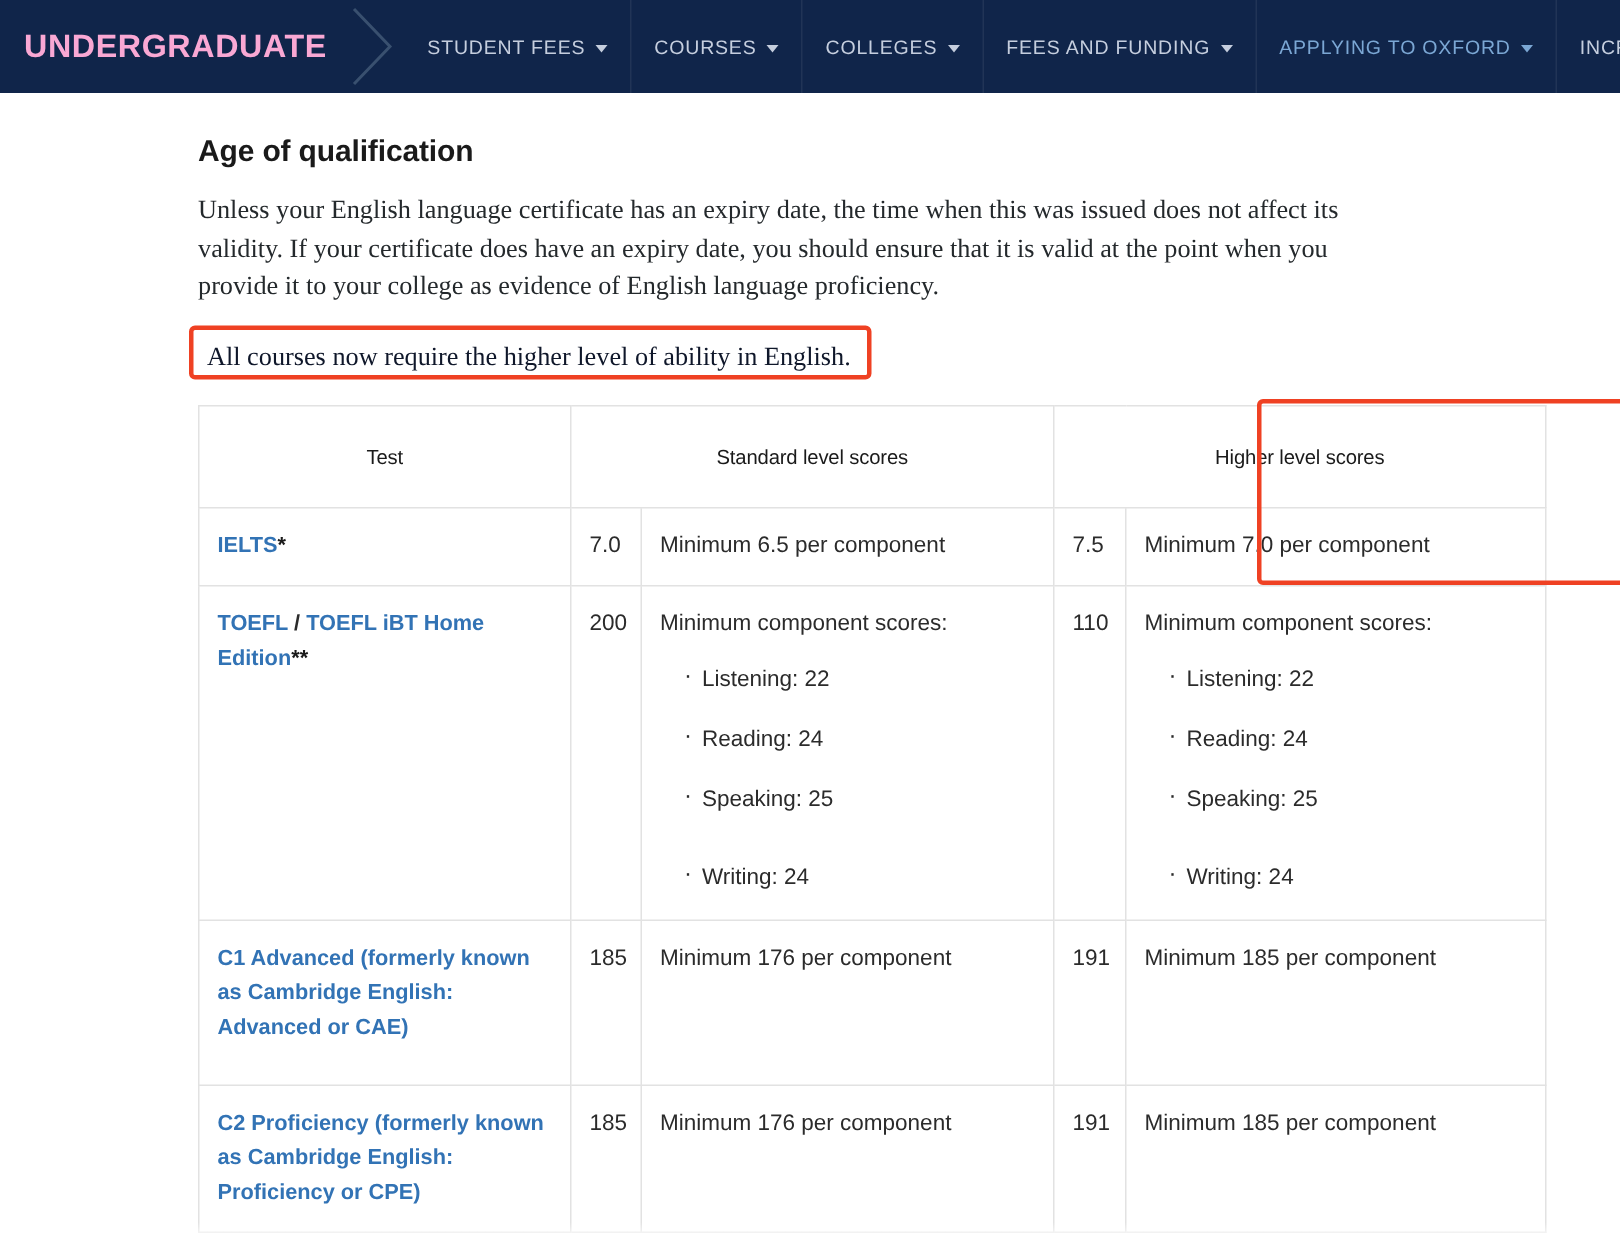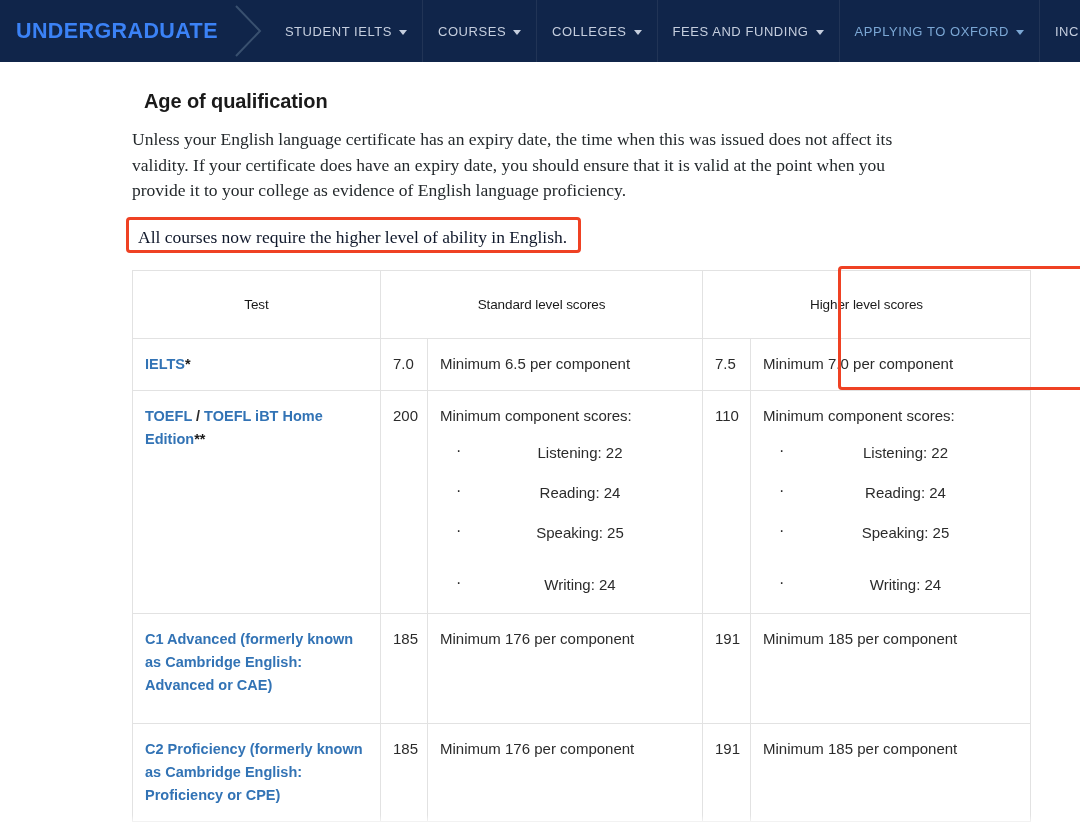--- a/index.html
+++ b/index.html
@@ -22,21 +22,21 @@
     overflow: hidden;
   }
   .brand-wrap {
     display: flex;
     align-items: center;
     height: 100%;
     padding-left: 16px;
     position: relative;
   }
   .brand {
-    color: #3b82f6;
+    color: #f9a8d4;
     font-size: 21.5px;
     font-weight: 700;
     letter-spacing: 0.4px;
     white-space: nowrap;
     font-family: "Liberation Sans", sans-serif;
     text-align: right;
   }
   .brand-chevron {
     width: 42px;
     height: 62px;
@@ -89,21 +89,21 @@
     left: 132px;
     top: 0;
     width: 898px;
   }
 
   h2.section-heading {
     font-family: "Liberation Sans", sans-serif;
     font-size: 20px;
     font-weight: 700;
     color: #1a1a1a;
-    margin: 28px 0 14px 12px;
+    margin: 28px 0 14px 0;
     letter-spacing: -0.1px;
   }
 
   p.body-text {
     font-family: "Liberation Serif", serif;
     font-size: 17.5px;
     line-height: 25.5px;
     color: #24292c;
     margin: 0 0 16px 0;
     max-width: 800px;
@@ -198,21 +198,20 @@
     margin: 16px 0 4px 0;
     padding: 0 0 0 28px;
     list-style: none;
   }
   ul.components li {
     position: relative;
     margin-bottom: 20px;
     font-size: 15px;
     color: #2b2b2b;
     line-height: 20px;
-    text-align: center;
   }
   ul.components li:last-child { margin-bottom: 2px; margin-top: 32px; }
   ul.components li:before {
     content: "\00B7";
     position: absolute;
     left: -12px;
     top: -2px;
     font-size: 16px;
     color: #2b2b2b;
   }
@@ -242,21 +241,21 @@
   <div class="brand-wrap">
     <span class="brand">UNDERGRADUATE</span>
     <span class="brand-chevron">
       <svg width="42" height="62" viewBox="0 0 42 62">
         <polyline points="8,6 32,31 8,56" fill="none" stroke="#39506f" stroke-width="2"></polyline>
       </svg>
     </span>
   </div>
   <div class="navitems">
     <div class="navitem">
-      <span>STUDENT IELTS</span>
+      <span>STUDENT FEES</span>
       <span class="caret"></span>
     </div>
     <div class="navitem">
       <span>COURSES</span>
       <span class="caret"></span>
     </div>
     <div class="navitem">
       <span>COLLEGES</span>
       <span class="caret"></span>
     </div>

